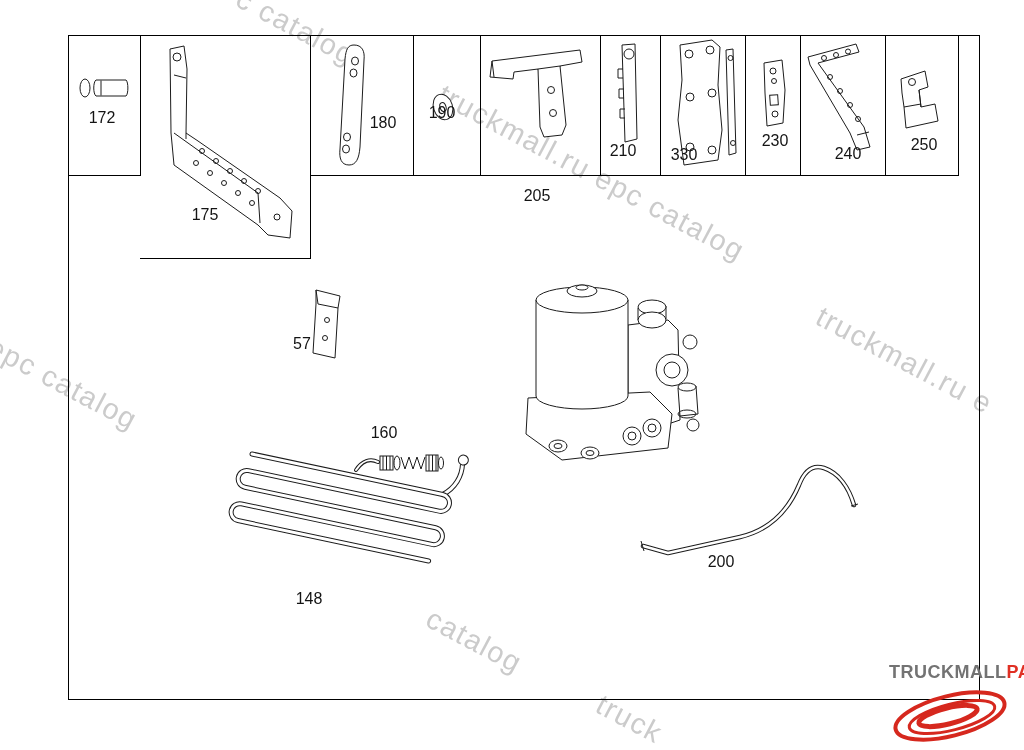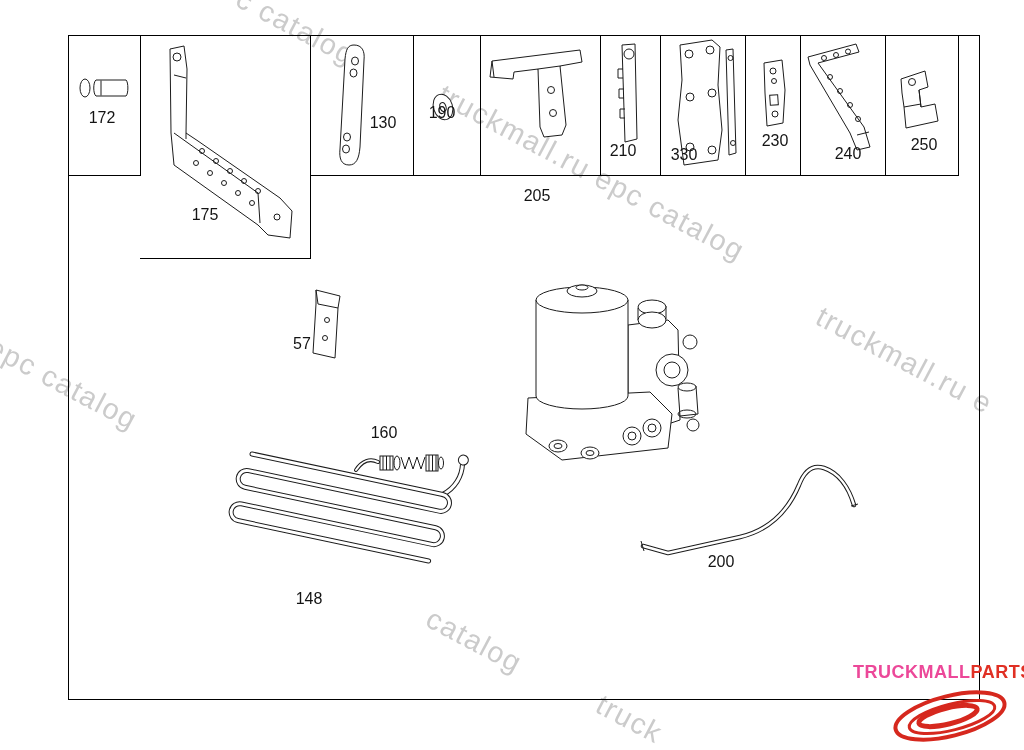--- a/index.html
+++ b/index.html
@@ -26,21 +26,21 @@
     position:absolute; white-space:nowrap; z-index:1;
     font:400 29px "Liberation Sans", sans-serif; letter-spacing:1.5px;
     color:#cbcbcb; transform:rotate(28deg); transform-origin:0 0;
     user-select:none;
   }
   .logo-text {
     position:absolute; left:853px; top:662px; z-index:4;
     font:bold 18px "Liberation Sans", sans-serif; letter-spacing:.5px;
     white-space:nowrap;
   }
-  .logo-text .g { color:#ec4899; }
+  .logo-text .g { color:#737373;margin-left:36px; }
   .logo-text .r { color:#e03024; }
   .to { fill:none; stroke:#1c1c1c; stroke-width:5; stroke-linejoin:round; stroke-linecap:round; }
   .ti { fill:none; stroke:#ffffff; stroke-width:3; stroke-linejoin:round; stroke-linecap:round; }
   .ln { fill:none; stroke:#1c1c1c; stroke-width:1; }
   .sh { fill:#ffffff; stroke:#1c1c1c; stroke-width:1; }
 </style>
 </head>
 <body>
 
 <div class="canvas">
@@ -239,21 +239,21 @@
   </svg>
 
   <svg class="draw" style="left:628px; top:448px;" width="245" height="120">
     <path class="to" style="stroke-width:4.5" d="M15,98 L40,105 L112,89 C142,82 160,63 171,37 C176,24 184,16 196,20 C211,25 221,40 226,57"></path>
     <path class="ti" style="stroke-width:2.5" d="M15,98 L40,105 L112,89 C142,82 160,63 171,37 C176,24 184,16 196,20 C211,25 221,40 226,57"></path>
     <path class="ln" d="M13,93 l3,10 M223,58 l7,-2"></path>
   </svg>
 
   <span class="plabel" style="left:102px; top:109px;">172</span>
   <span class="plabel" style="left:205px; top:206px;">175</span>
-  <span class="plabel" style="left:383px; top:114px;">130</span>
+  <span class="plabel" style="left:383px; top:114px;">180</span>
   <span class="plabel" style="left:442px; top:104px;">190</span>
   <span class="plabel" style="left:537px; top:148px;margin-top:39px;">205</span>
   <span class="plabel" style="left:623px; top:142px;">210</span>
   <span class="plabel" style="left:684px; top:146px;">330</span>
   <span class="plabel" style="left:775px; top:132px;">230</span>
   <span class="plabel" style="left:848px; top:145px;">240</span>
   <span class="plabel" style="left:924px; top:136px;">250</span>
   <span class="plabel" style="left:302px; top:335px;">57</span>
   <span class="plabel" style="left:384px; top:424px;">160</span>
   <span class="plabel" style="left:309px; top:559px;margin-top:31px;">148</span>

